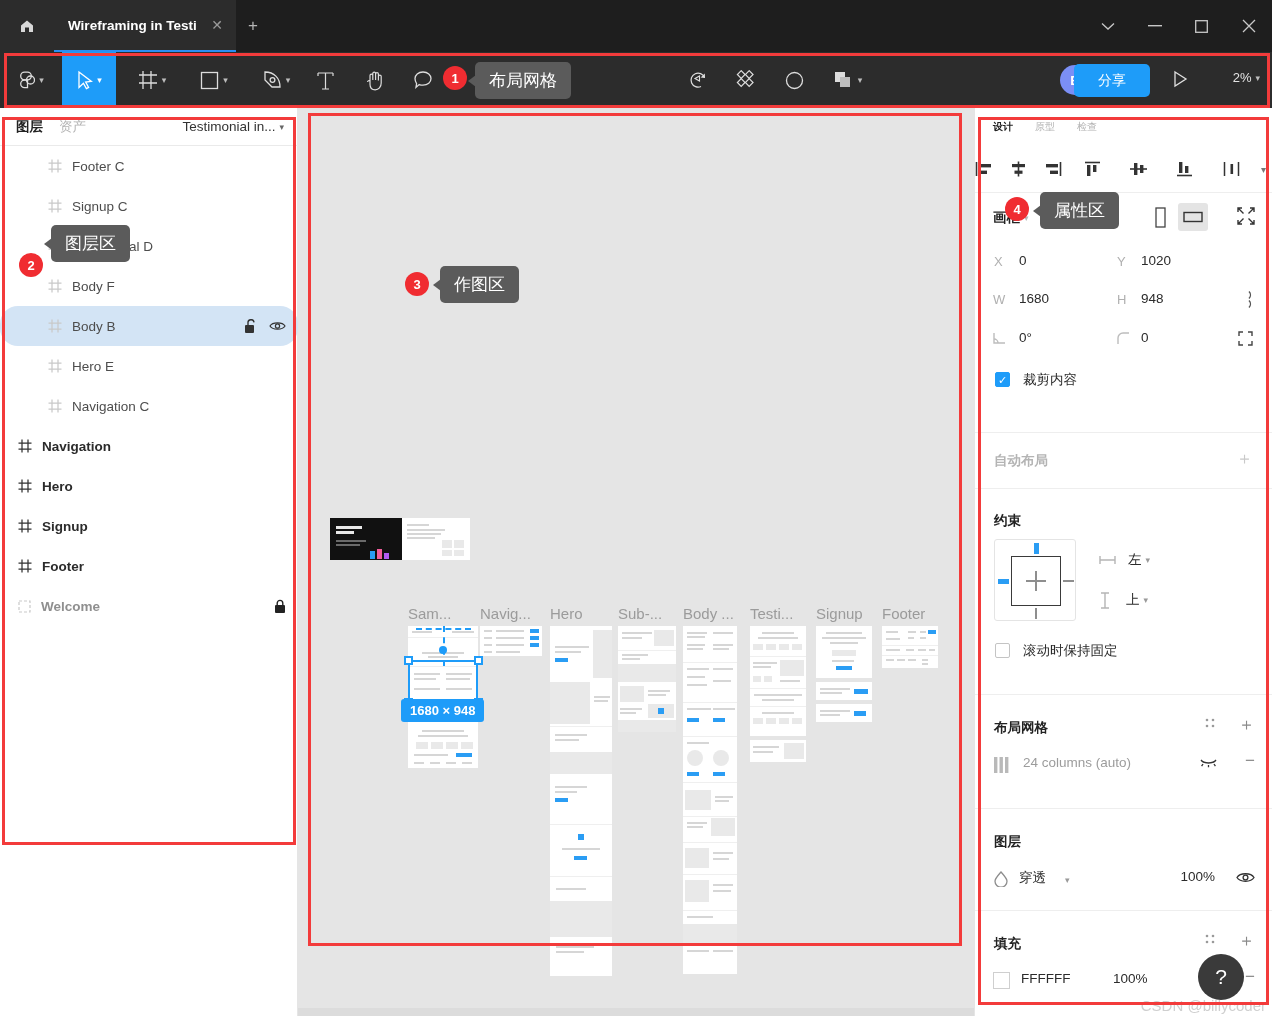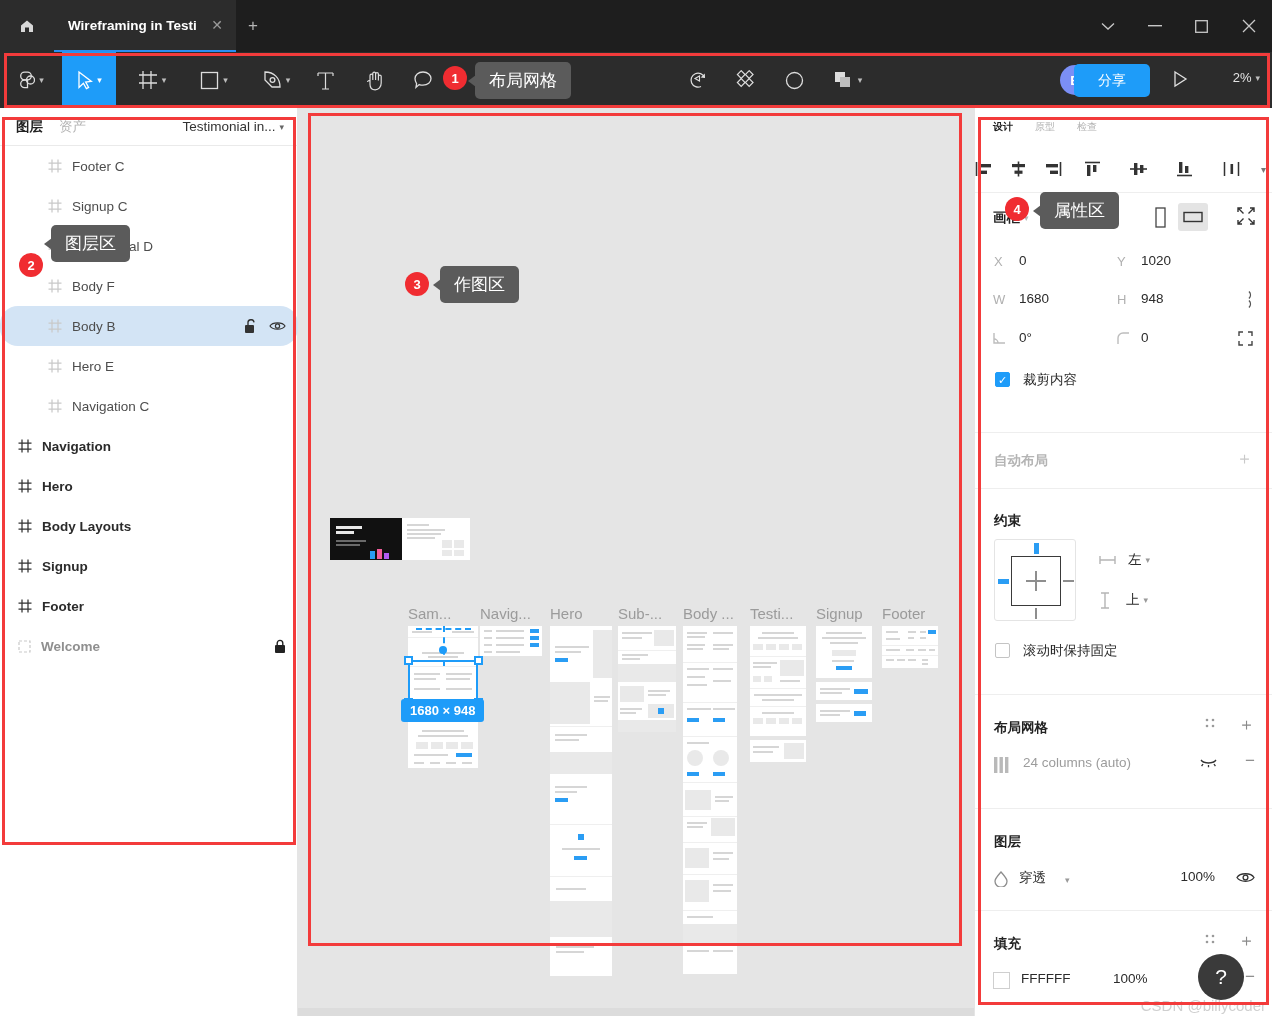--- a/index.html
+++ b/index.html
@@ -470,28 +470,20 @@
           </span>
           <span class="lname">Navigation</span>
         </div>
         <div class="layer-row root">
           <span style="display: inline-flex;">
             <svg width="14" height="14" viewBox="0 0 14 14">
               <path d="M4 0.5 V13.5 M10 0.5 V13.5 M0.5 4 H13.5 M0.5 10 H13.5" stroke="#333" stroke-width="1.25"></path>
             </svg>
           </span>
           <span class="lname">Hero</span>
-        </div>
-        <div class="layer-row root">
-          <span style="display: inline-flex;">
-            <svg width="14" height="14" viewBox="0 0 14 14">
-              <path d="M4 0.5 V13.5 M10 0.5 V13.5 M0.5 4 H13.5 M0.5 10 H13.5" stroke="#333" stroke-width="1.25"></path>
-            </svg>
-          </span>
-          <span class="lname">Body Layouts</span>
         </div>
         <div class="layer-row root">
           <span style="display: inline-flex;">
             <svg width="14" height="14" viewBox="0 0 14 14">
               <path d="M4 0.5 V13.5 M10 0.5 V13.5 M0.5 4 H13.5 M0.5 10 H13.5" stroke="#333" stroke-width="1.25"></path>
             </svg>
           </span>
           <span class="lname">Signup</span>
         </div>
         <div class="layer-row root">

